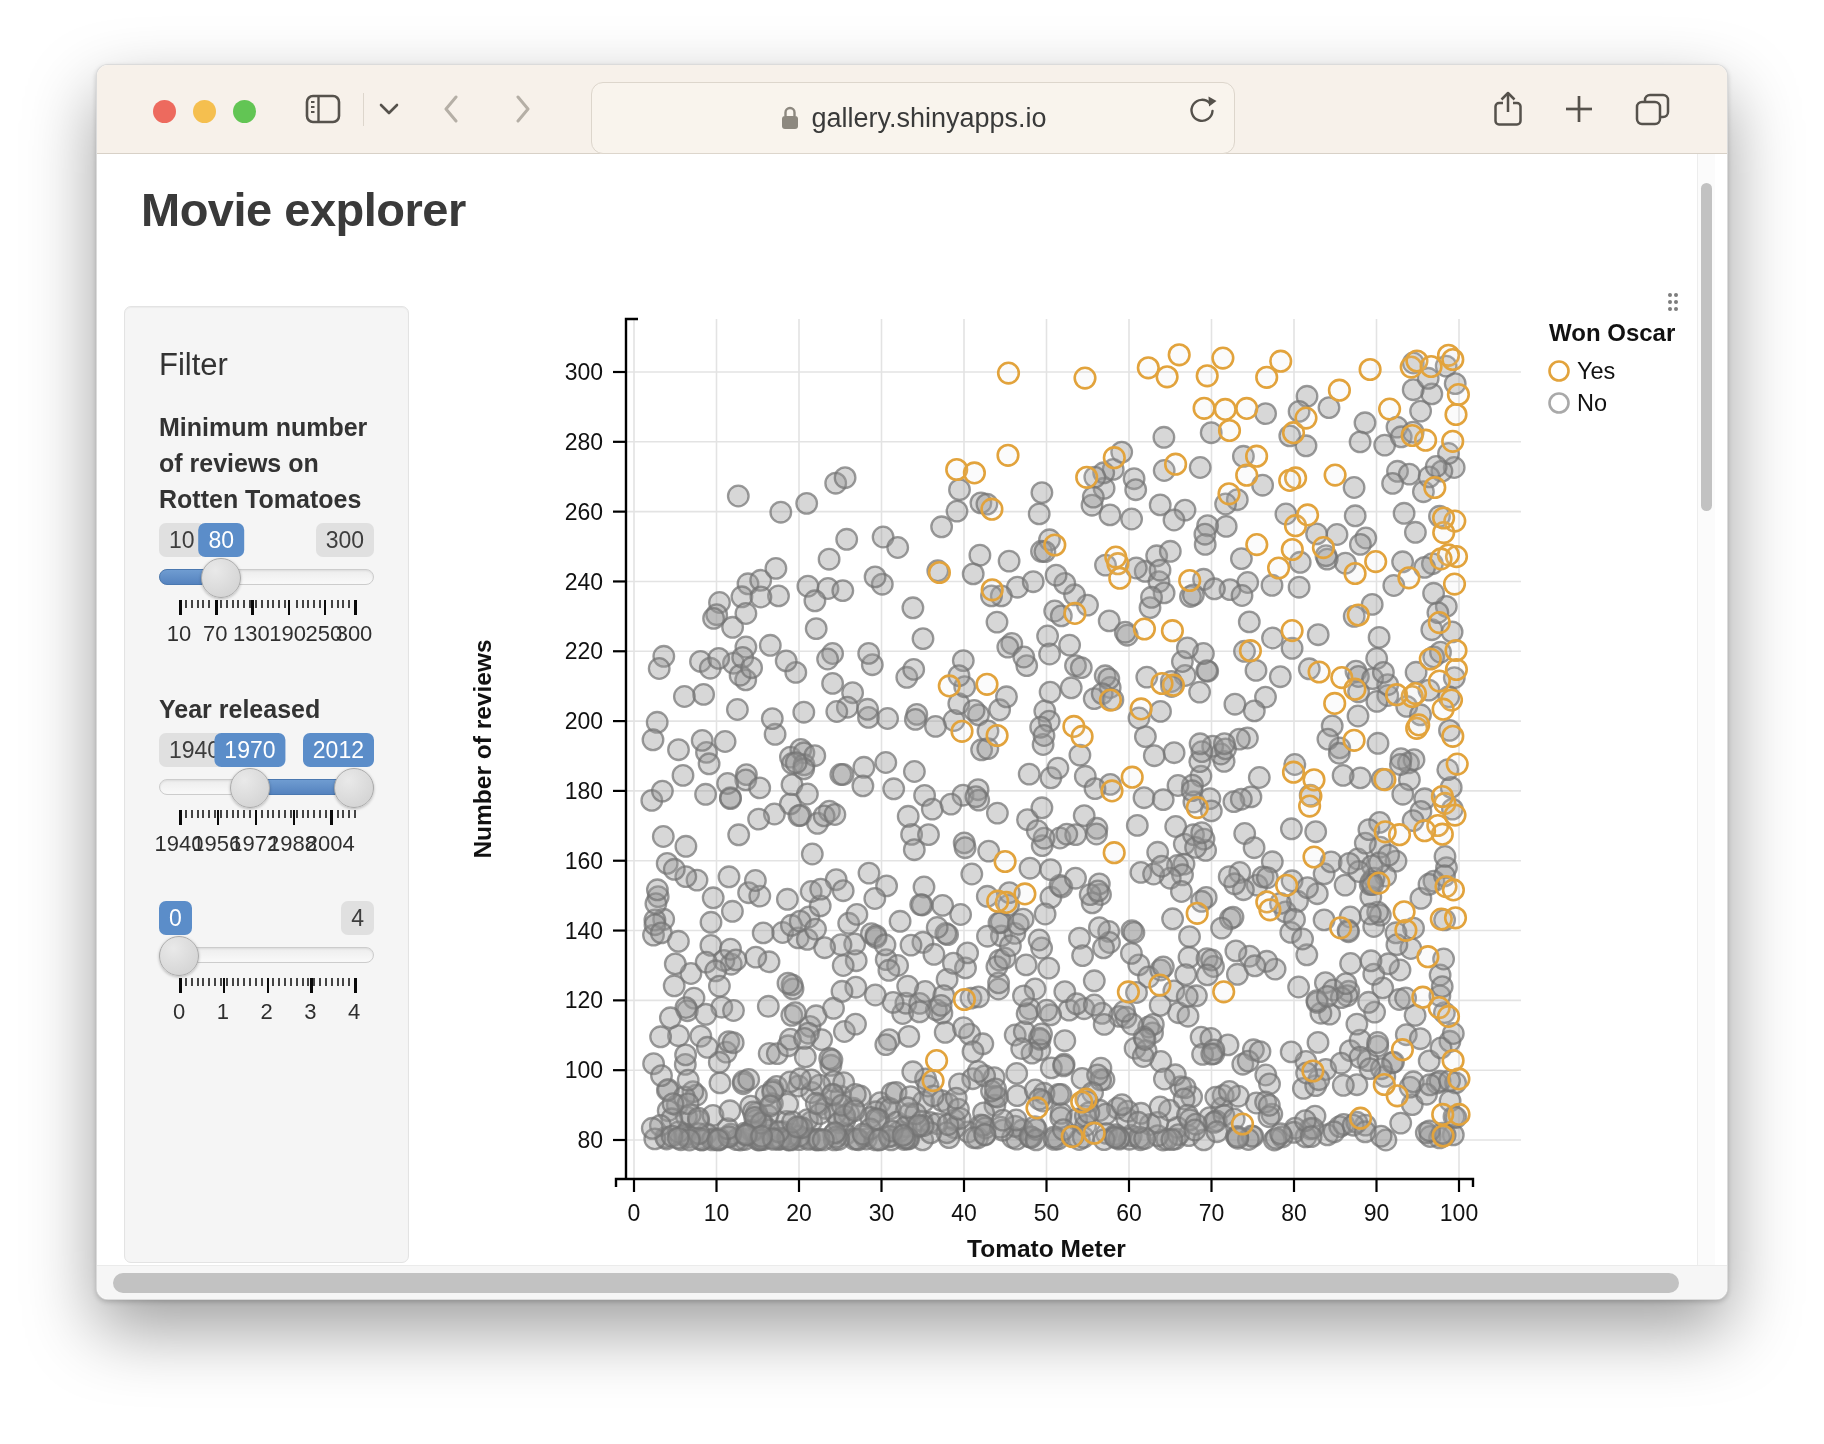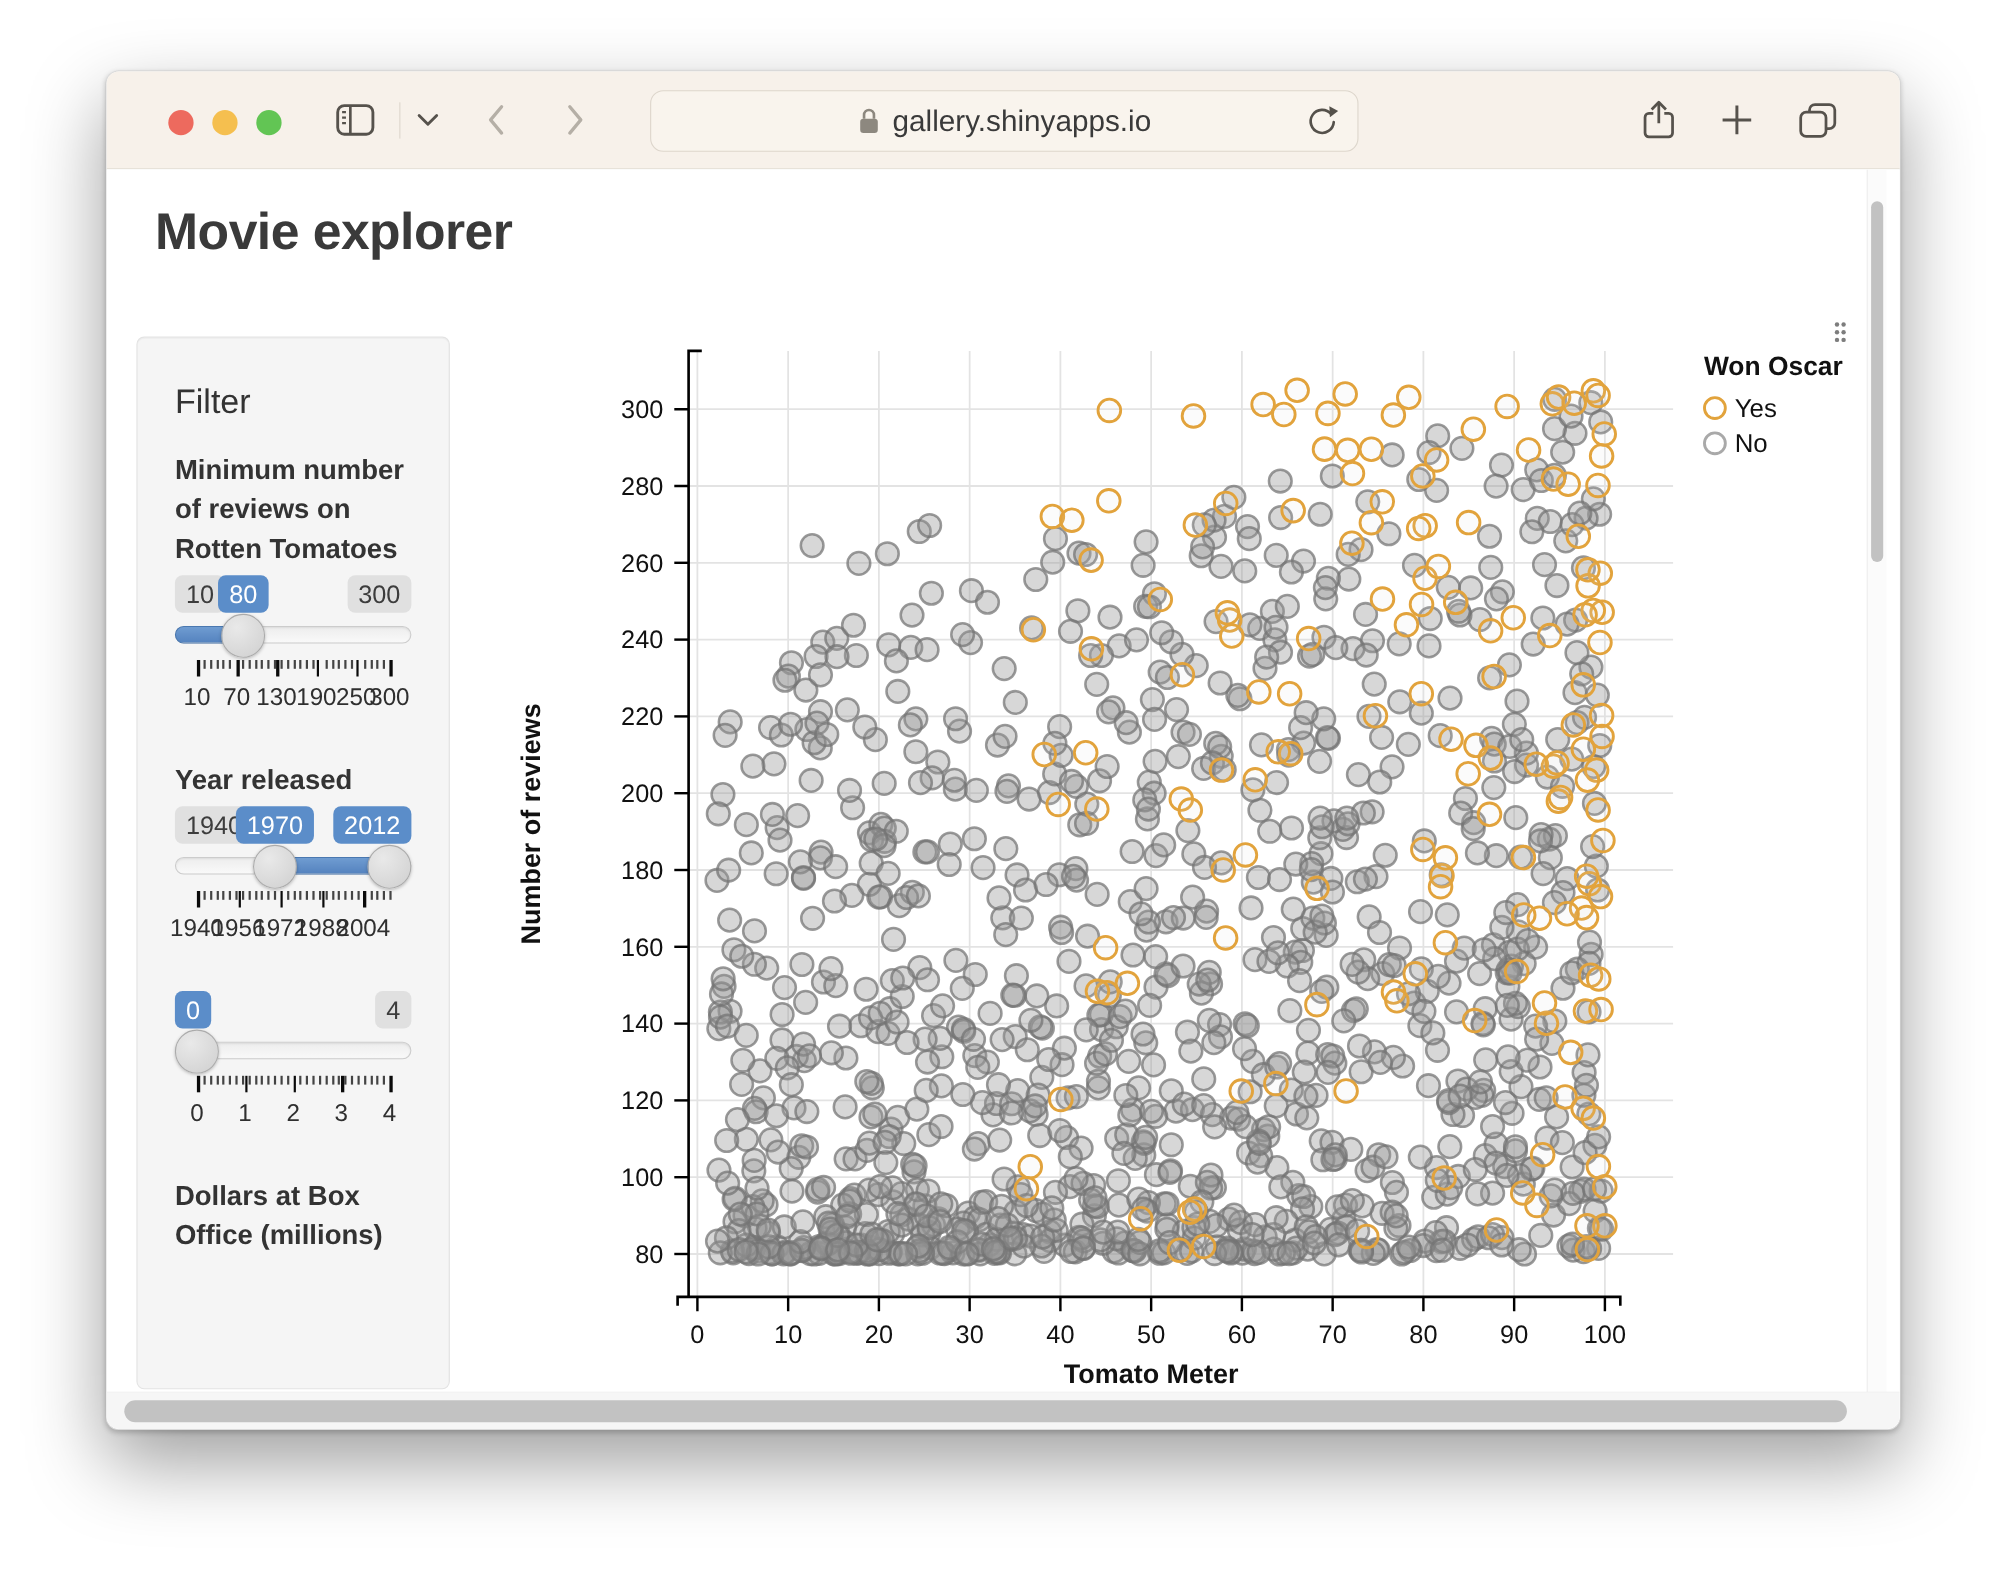--- a/index.html
+++ b/index.html
@@ -13,21 +13,21 @@
             border:1px solid rgba(0,0,0,.14);
             box-shadow:0 2px 5px rgba(0,0,0,.18), 0 30px 70px rgba(0,0,0,.38); }
 
   .toolbar { position:absolute; left:0; top:0; right:0; height:89px;
              background:#f7f1ea; border-bottom:1px solid #d8d1c7; border-radius:11px 11px 0 0; }
   .tl { position:absolute; top:35px; width:23px; height:23px; border-radius:50%; }
   .tbtn { position:absolute; top:24px; width:40px; height:40px; display:flex;
           align-items:center; justify-content:center; }
   .tb-divider { position:absolute; left:266px; top:28px; width:1px; height:33px; background:#ddd6cc; }
 
-  .urlbar { position:absolute; left:494px; top:17px; width:644px; height:56px;
+  .urlbar { position:absolute; left:494px; top:17px; width:644px; height:72px;
             background:#f9f4ed; border:1px solid #ddd6cc; border-radius:12px;
             display:flex; align-items:center; justify-content:center; }
   .urltext { font-size:27px; color:#3a3a3a; margin-left:10px; }
   .reload { position:absolute; right:14px; top:10px; }
 
   
   .content { position:absolute; left:0; top:89px; right:0; bottom:0; background:#fff;
              border-radius:0 0 11px 11px; overflow:hidden; }
   h1.apptitle { position:absolute; left:44px; top:28px; margin:0; font-size:47px;
                 font-weight:bold; color:#3a3a3a; letter-spacing:-0.5px; }
@@ -309,23 +309,20 @@
                 <div class="tick major" style="left: calc(75% - 10px);"></div>
                 <div class="tick major" style="left: calc(100% - 20px);"></div>
               </div>
               <div class="axisrow">
                 <span style="left: calc(0% + 20px);">0</span>
                 <span style="left: calc(25% + 10px);">1</span>
                 <span style="left: calc(50% + 0px);">2</span>
                 <span style="left: calc(75% - 10px);">3</span>
                 <span style="left: calc(100% - 20px);">4</span>
               </div>
-            </div>
-            <div class="slider">
-              <div class="flabel">Dollars at Box Office (millions)</div>
             </div>
           </div>
       </div>
 
       <div class="chartwrap" id="chart"><svg width="1246" height="1010">
             <g>
               <line x1="183" x2="183" y1="54" y2="914" stroke="#e3e3e3" stroke-width="1.6"></line>
               <line x1="265.5" x2="265.5" y1="54" y2="914" stroke="#e3e3e3" stroke-width="1.6"></line>
               <line x1="348" x2="348" y1="54" y2="914" stroke="#e3e3e3" stroke-width="1.6"></line>
               <line x1="430.5" x2="430.5" y1="54" y2="914" stroke="#e3e3e3" stroke-width="1.6"></line>

